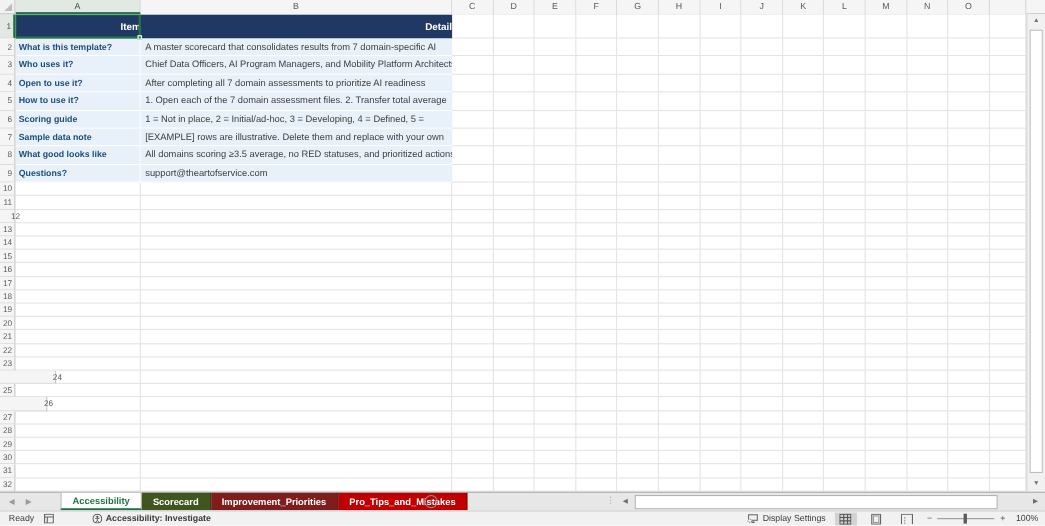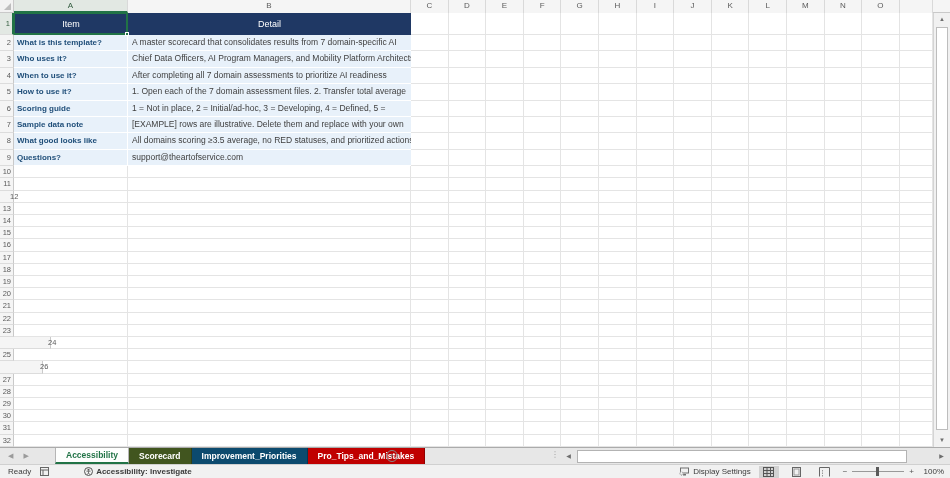--- a/index.html
+++ b/index.html
@@ -15,21 +15,21 @@
   .colh.sel { background:#E2E8E3; color:#2F5A3C; border-bottom:2px solid #217346; }
   #corner-box { position:absolute; left:0; top:0; width:14px; height:13px; background:#F2F2F2; border-right:1px solid #C9C9C9; border-bottom:1px solid #C9C9C9; }
   #corner-box .tri { position:absolute; right:2px; bottom:2px; width:0; height:0;
                      border-left:7px solid transparent; border-bottom:7px solid #BDBDBD; }
   .rowh { position:absolute; left:0; width:14px; background:#F5F5F5; border-right:1px solid #C9C9C9; border-bottom:1px solid #DCDCDC;
           font-size:7.5px; color:#5B5B5B; text-align:right; padding-right:2px; }
   .rowh.sel { background:#E2E8E3; color:#2F5A3C; border-right:2px solid #217346; }
   .gridline { position:absolute; background:#E4E4E4; }
 
   
-  .hcell { position:absolute; color:#FFFFFF; font-weight:normal; font-size:9px; text-align:center; }
+  .hcell { position:absolute; color:#FFFFFF; font-weight:bold; font-size:9px; text-align:right; }
   .acell { position:absolute; font-weight:bold; font-size:8px; color:#1F4E79; padding-left:3px;
            border-right:1px solid #FFFFFF; border-bottom:1px solid #FFFFFF; overflow:hidden; white-space:nowrap; }
   .bcell { position:absolute; font-size:8.5px; color:#404040; padding-left:4px;
            border-bottom:1px solid #FFFFFF; overflow:hidden; white-space:nowrap; }
   #selection-box { position:absolute; border:2px solid #217346; pointer-events:none; }
   #selection-box .handle { position:absolute; right:-3px; bottom:-3px; width:4px; height:4px; background:#217346; border:1px solid #fff; }
 
   
   #vscroll { position:absolute; right:0; top:13px; width:17px; height:434px; background:#F1F1F1; border-left:1px solid #D4D4D4; }
   .scr-btn { position:absolute; left:0; width:16px; height:13px; color:#6E6E6E; font-size:6px; text-align:center; line-height:13px; }
@@ -122,21 +122,21 @@
         <div class="gridline" style="left: 14px; top: 433.6px; width: 919px; height: 1px;"></div>
         <div class="gridline" style="left: 14px; top: 445.8px; width: 919px; height: 1px;"></div>
       </div>
     <div id="table-layer">
         <div class="hcell" style="left: 14px; top: 13px; width: 114px; height: 22px; line-height: 22px; background: rgb(31, 56, 100);">Item</div>
         <div class="hcell" style="left: 128px; top: 13px; width: 283px; height: 22px; line-height: 22px; background: rgb(31, 56, 100);">Detail</div>
         <div class="acell" style="left: 14px; top: 35px; width: 114px; height: 16.4px; line-height: 15.4px; background: rgb(232, 241, 250); color: rgb(31, 78, 121);">What is this template?</div>
         <div class="bcell" style="left: 128px; top: 35px; width: 283px; height: 16.4px; line-height: 15.4px; background: rgb(232, 241, 250); color: rgb(64, 64, 64);">A master scorecard that consolidates results from 7 domain-specific AI</div>
         <div class="acell" style="left: 14px; top: 51.4px; width: 114px; height: 16.4px; line-height: 15.4px; background: rgb(232, 241, 250); color: rgb(31, 78, 121);">Who uses it?</div>
         <div class="bcell" style="left: 128px; top: 51.4px; width: 283px; height: 16.4px; line-height: 15.4px; background: rgb(232, 241, 250); color: rgb(64, 64, 64);">Chief Data Officers, AI Program Managers, and Mobility Platform Architects</div>
-        <div class="acell" style="left: 14px; top: 67.8px; width: 114px; height: 16.4px; line-height: 15.4px; background: rgb(232, 241, 250); color: rgb(31, 78, 121);">When to use it?</div>
+        <div class="acell" style="left: 14px; top: 67.8px; width: 114px; height: 16.4px; line-height: 15.4px; background: rgb(232, 241, 250); color: rgb(31, 78, 121);">Open to use it?</div>
         <div class="bcell" style="left: 128px; top: 67.8px; width: 283px; height: 16.4px; line-height: 15.4px; background: rgb(232, 241, 250); color: rgb(64, 64, 64);">After completing all 7 domain assessments to prioritize AI readiness</div>
         <div class="acell" style="left: 14px; top: 84.2px; width: 114px; height: 16.4px; line-height: 15.4px; background: rgb(232, 241, 250); color: rgb(31, 78, 121);">How to use it?</div>
         <div class="bcell" style="left: 128px; top: 84.2px; width: 283px; height: 16.4px; line-height: 15.4px; background: rgb(232, 241, 250); color: rgb(64, 64, 64);">1. Open each of the 7 domain assessment files. 2. Transfer total average</div>
         <div class="acell" style="left: 14px; top: 100.6px; width: 114px; height: 16.4px; line-height: 15.4px; background: rgb(232, 241, 250); color: rgb(31, 78, 121);">Scoring guide</div>
         <div class="bcell" style="left: 128px; top: 100.6px; width: 283px; height: 16.4px; line-height: 15.4px; background: rgb(232, 241, 250); color: rgb(64, 64, 64);">1 = Not in place, 2 = Initial/ad-hoc, 3 = Developing, 4 = Defined, 5 =</div>
         <div class="acell" style="left: 14px; top: 117px; width: 114px; height: 16.4px; line-height: 15.4px; background: rgb(232, 241, 250); color: rgb(31, 78, 121);">Sample data note</div>
         <div class="bcell" style="left: 128px; top: 117px; width: 283px; height: 16.4px; line-height: 15.4px; background: rgb(232, 241, 250); color: rgb(64, 64, 64);">[EXAMPLE] rows are illustrative. Delete them and replace with your own</div>
         <div class="acell" style="left: 14px; top: 133.4px; width: 114px; height: 16.4px; line-height: 15.4px; background: rgb(232, 241, 250); color: rgb(31, 78, 121);">What good looks like</div>
         <div class="bcell" style="left: 128px; top: 133.4px; width: 283px; height: 16.4px; line-height: 15.4px; background: rgb(232, 241, 250); color: rgb(64, 64, 64);">All domains scoring ≥3.5 average, no RED statuses, and prioritized actions</div>
         <div class="acell" style="left: 14px; top: 149.8px; width: 114px; height: 16.4px; line-height: 15.4px; background: rgb(232, 241, 250); color: rgb(31, 78, 121);">Questions?</div>
@@ -209,21 +209,21 @@
   </div>
 
   <div id="tabstrip">
     <div id="tabnav">
       <span>◀</span>
       <span>▶</span>
     </div>
     <div id="tabs">
         <div class="sheet-tab active" style="background: rgb(253, 254, 253); color: rgb(33, 115, 70);">Accessibility</div>
         <div class="sheet-tab" style="background: rgb(65, 85, 31); color: rgb(255, 255, 255);">Scorecard</div>
-        <div class="sheet-tab" style="background: #0c4a6e; color: rgb(255, 255, 255);">Improvement_Priorities</div>
+        <div class="sheet-tab" style="background: #7f1d1d; color: rgb(255, 255, 255);">Improvement_Priorities</div>
         <div class="sheet-tab" style="background: rgb(192, 0, 0); color: rgb(255, 255, 255);">Pro_Tips_and_Mistakes</div>
       </div>
     <div id="new-sheet-btn">+</div>
     <div id="tab-resize-handle">⋮</div>
     <div id="hscroll">
       <div class="hbtn" style="left:0;">◀</div>
       <div id="hthumb"></div>
       <div class="hbtn" style="right:0;">▶</div>
     </div>
   </div>

